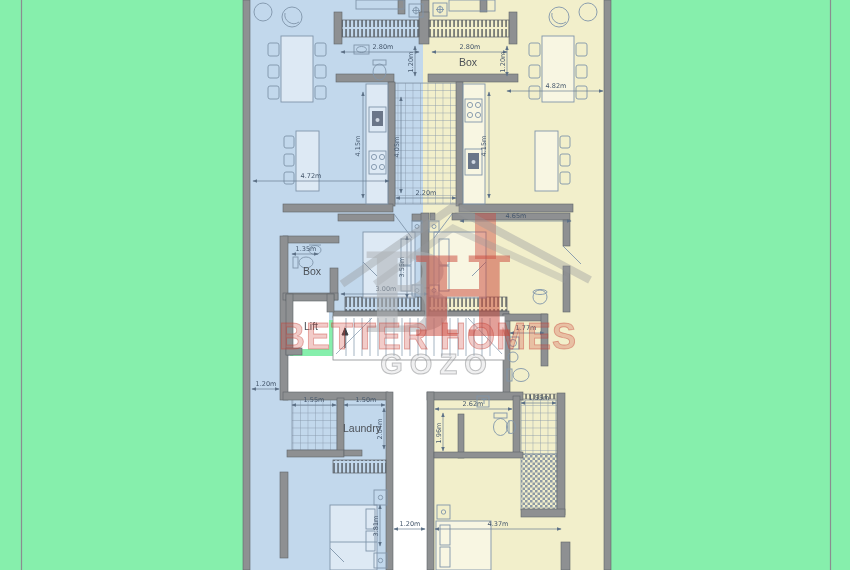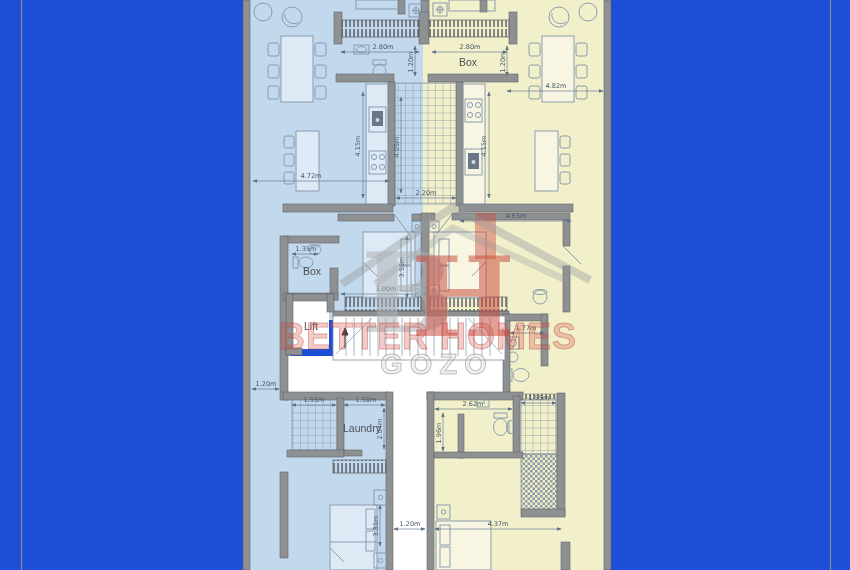--- a/index.html
+++ b/index.html
@@ -1,16 +1,16 @@
 <!DOCTYPE html>
 <html><head>
 <meta charset="utf-8">
 <style>
   html,body{margin:0;padding:0;background:#ffffff;}
-  #stage{position:relative;width:850px;height:570px;background:#1d4ed8;overflow:hidden;
+  #stage{position:relative;width:850px;height:570px;background:#86efac;overflow:hidden;
          font-family:"Liberation Sans",sans-serif;}
   svg{display:block}
   .w   {fill:#8e9092;stroke:#60646a;stroke-width:0.6;}
   .fu  {stroke:#8095aa;fill:none;stroke-width:0.9;}
   .fuw {stroke:#8095aa;fill:rgba(255,255,255,0.45);stroke-width:0.9;}
   .dim {stroke:#6c7f94;stroke-width:0.7;}
   .dt  {font:6.5px "DejaVu Sans",sans-serif;fill:#44566b;text-anchor:middle;}
   .lbl {font:10.5px "Liberation Sans",sans-serif;fill:#4c5157;text-anchor:middle;}
   .thin{stroke:#8095aa;stroke-width:0.7;fill:none;}
 </style>

